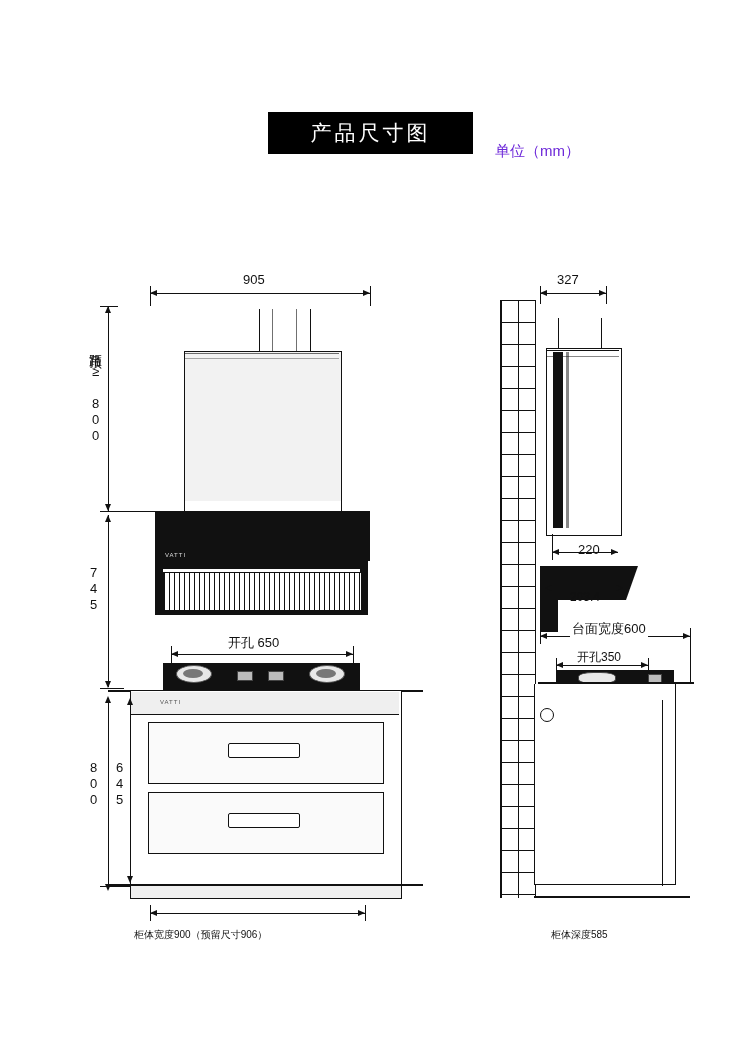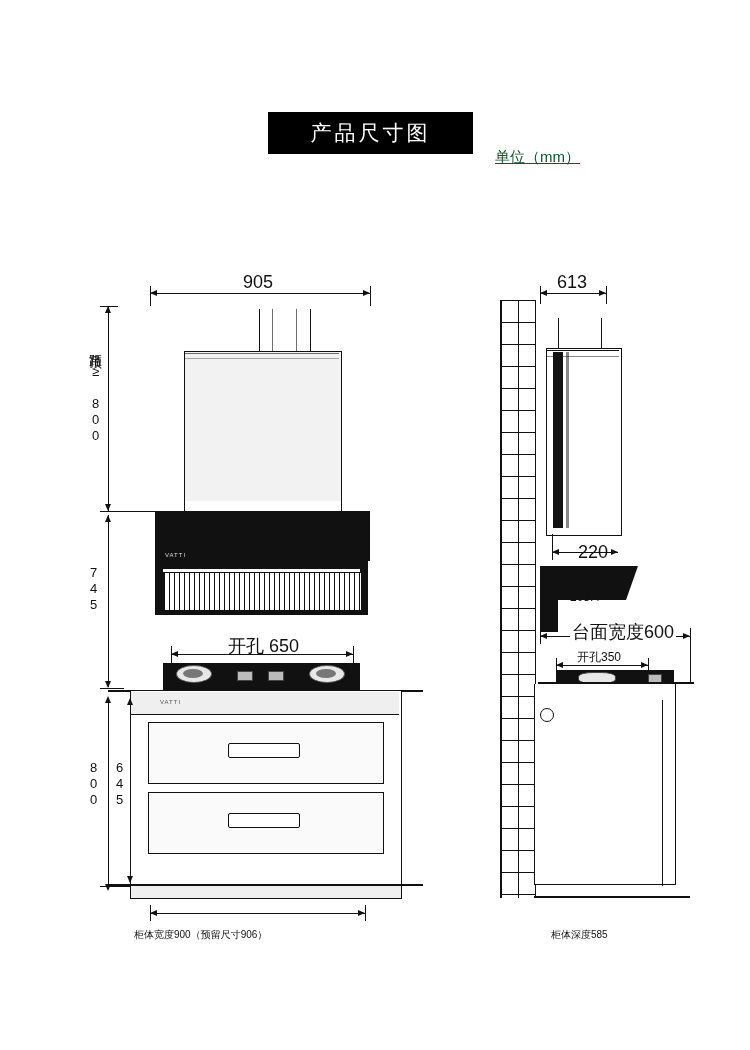--- a/index.html
+++ b/index.html
@@ -16,30 +16,30 @@
 
   
   .title-box{
     left:268px;top:112px;width:205px;height:42px;
     background:#000;color:#fff;
     display:flex;align-items:center;justify-content:center;
     letter-spacing:3px;
     font-size:21px;
   }
   .unit-label{
-    left:495px;top:148px;
-    font-size:15px;color:#14532d;text-decoration:underline;
+    left:495px;top:142px;
+    font-size:15px;color:#6d28d9;
   }
 
   
   .ln{position:absolute;background:#111;}
   .h1px{height:1px;}
   .v1px{width:1px;}
   .dim-txt{
-    position:absolute;font-size:18px;color:#111;white-space:nowrap;
+    position:absolute;font-size:13px;color:#111;white-space:nowrap;
   }
   .dim-txt.sm{font-size:12px;}
   .vtxt{
     position:absolute;font-size:13px;white-space:nowrap;
     writing-mode:vertical-rl;
     text-orientation:upright;
     letter-spacing:1px;
   }
 
   
@@ -236,21 +236,21 @@
 
   <div>
 
     <div class="abs wall"></div>
 
     <div class="ln h1px abs" style="left:540px;top:293px;width:66px;"></div>
     <div class="arw l abs" style="left:540px;top:290px;"></div>
     <div class="arw r abs" style="left:599px;top:290px;"></div>
     <div class="ln v1px abs" style="left:540px;top:286px;height:18px;"></div>
     <div class="ln v1px abs" style="left:606px;top:286px;height:18px;"></div>
-    <div class="dim-txt abs" style="left:557px;top:272px;">613</div>
+    <div class="dim-txt abs" style="left:557px;top:272px;">327</div>
 
     <div class="abs s-duct"></div>
     <div class="abs s-hood-body"></div>
     <div class="abs s-hood-cap"></div>
     <div class="abs s-hood-cap2"></div>
     <div class="abs s-hood-inner"></div>
     <div class="abs s-hood-inner2"></div>
     <div class="abs s-panel"></div>
     <div class="abs s-lip"></div>
 

